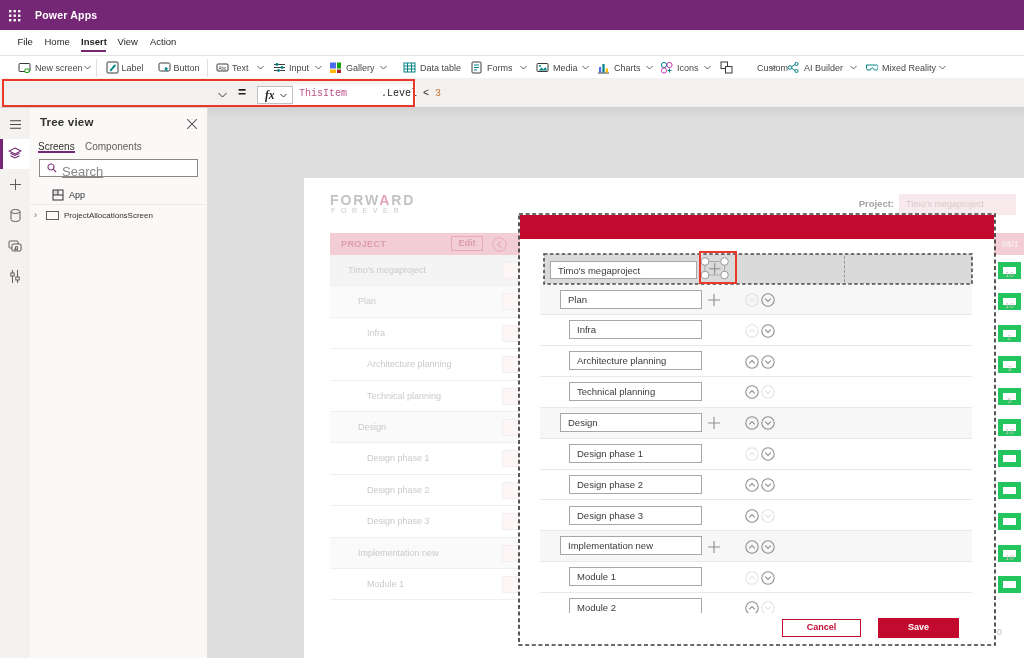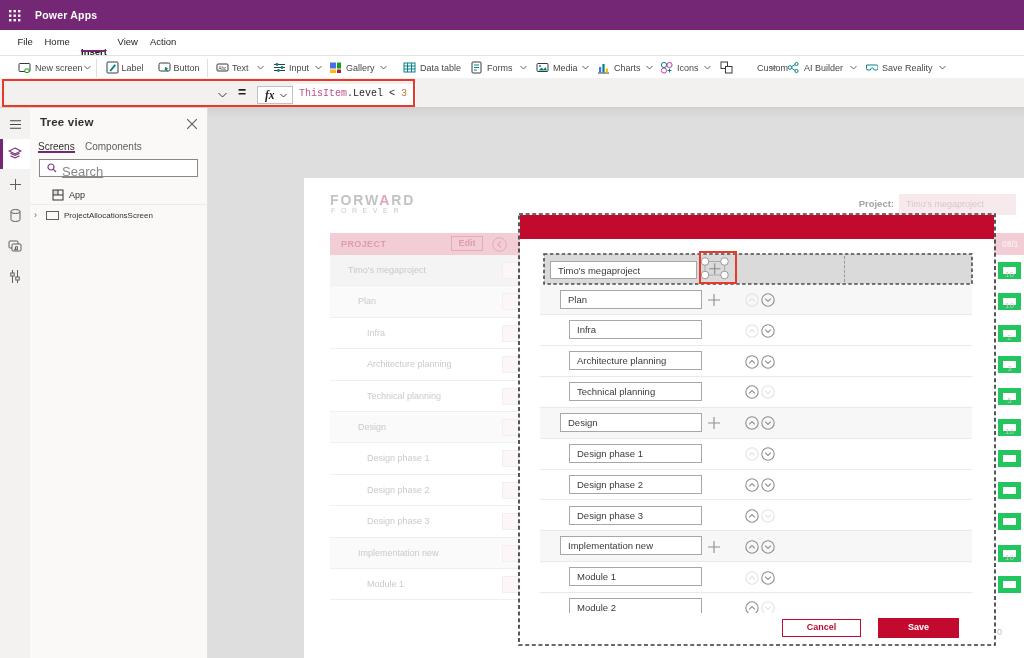--- a/index.html
+++ b/index.html
@@ -26,21 +26,21 @@
       <rect x="9.0" y="4.5" width="2.4" height="2.4" fill="#fff"></rect>
       <rect x="0.0" y="9.0" width="2.4" height="2.4" fill="#fff"></rect>
       <rect x="4.5" y="9.0" width="2.4" height="2.4" fill="#fff"></rect>
       <rect x="9.0" y="9.0" width="2.4" height="2.4" fill="#fff"></rect>
     </svg>
 <div class="abs" style="left:35px;top:0;height:30px;line-height:30px;font-size:10.5px;font-weight:bold;color:#fff;letter-spacing:0.2px;">Power Apps</div>
 <div class="abs" style="left:0;top:30px;width:1024px;height:25px;background:#fff;"></div>
 <div class="abs" style="left:0;top:55px;width:1024px;height:1px;background:#e5e3e1;"></div>
 <div class="m-item" style="left:17.5px;">File</div>
 <div class="m-item" style="left:44.5px;">Home</div>
-<div class="m-item" style="left:81px;font-weight:bold;margin-top:10px;">Insert</div>
+<div class="m-item" style="left:81px;font-weight:bold;">Insert</div>
 <div class="m-item" style="left:117.5px;">View</div>
 <div class="m-item" style="left:150px;">Action</div>
 <div class="abs" style="left:80.5px;top:49.5px;width:25px;height:2px;background:#742774;"></div>
 <div class="abs" style="left:0;top:56px;width:1024px;height:22px;background:#fff;"></div>
 <svg class="abs" style="left:17.5px;top:61px;" width="13" height="13" viewBox="0 0 13 13">
       <rect x="1" y="2.5" width="11" height="8" rx="1" fill="none" stroke="#3b3a39"></rect>
       <rect x="7" y="8" width="4" height="3.5" rx="0.5" fill="#fff" stroke="#13a10e"></rect>
     </svg>
 <div class="tb-label" style="left:35px;">New screen</div>
 <svg class="abs" style="left:84px;top:65px;" width="7" height="5">
@@ -140,38 +140,38 @@
       <circle cx="9.5" cy="10" r="1.6" fill="none" stroke="#038387"></circle>
       <path d="M4.6 5.8 L8 3.6 M4.6 7.2 L8 9.4" stroke="#038387"></path>
     </svg>
 <div class="tb-label" style="left:804px;">AI Builder</div>
 <svg class="abs" style="left:849.5px;top:65px;" width="7" height="5">
       <path d="M0.5 1 L3.5 4 L6.5 1" fill="none" stroke="#605e5c" stroke-width="1"></path>
     </svg>
 <svg class="abs" style="left:865px;top:61px;" width="13" height="13" viewBox="0 0 13 13">
       <path d="M1.5 4 h10 a1.5 1.5 0 0 1 1.5 1.5 v2 a1.5 1.5 0 0 1 -1.5 1.5 h-2.2 l-1.3-1.8 a0.9 0.9 0 0 0 -1.6 0 L5.2 9 H3 A1.5 1.5 0 0 1 1.5 7.5 Z" fill="none" stroke="#038387"></path>
     </svg>
-<div class="tb-label" style="left:882px;">Save Reality</div>
+<div class="tb-label" style="left:882px;">Mixed Reality</div>
 <svg class="abs" style="left:938.5px;top:65px;" width="7" height="5">
       <path d="M0.5 1 L3.5 4 L6.5 1" fill="none" stroke="#605e5c" stroke-width="1"></path>
     </svg>
 <div class="tb-div" style="left:96px;"></div>
 <div class="tb-div" style="left:207px;"></div>
 <div class="abs" style="left:0;top:78px;width:1024px;height:30px;background:#f2f1f0;"></div>
 <div class="abs" style="left:0;top:107px;width:1024px;height:1px;background:#d2d0ce;"></div>
 <svg class="abs" style="left:218px;top:92px;" width="9" height="6">
       <path d="M0.5 1 L4.5 5 L8.5 1" fill="none" stroke="#3b3a39" stroke-width="1"></path>
     </svg>
 <div class="abs" style="left:238px;top:84px;font-size:14px;font-weight:bold;color:#201f1e;">=</div>
 <div class="abs" style="left:257px;top:86px;width:36px;height:18px;background:#fff;border:1px solid #c3c1bf;font-size:11.5px;color:#201f1e;line-height:16px;padding-left:7px;"><i style="font-family:'Liberation Serif',serif;font-weight:bold;">fx</i></div>
 <svg class="abs" style="left:280px;top:93px;" width="8" height="5">
       <path d="M0.5 1 L3.5 4 L6.5 1" fill="none" stroke="#3b3a39" stroke-width="1"></path>
     </svg>
 <div class="abs" style="left:293px;top:84px;width:123px;height:22px;background:#fff;"></div>
-<div class="abs" style="left:299px;top:88px;font-family:'Liberation Mono',monospace;font-size:10px;white-space:pre;"><span style="color:#c0538a;">ThisItem</span><span style="color:#201f1e;">.Level &lt; </span><span style="color:#c9722e;">3</span></div>
+<div class="abs" style="left:299px;top:88px;font-family:'Liberation Mono',monospace;font-size:10px;white-space:pre;"><span style="color:#c0538a;">ThisItem</span><span style="color:#201f1e;margin-left:34px;">.Level &lt; </span><span style="color:#c9722e;">3</span></div>
 <div class="abs" style="left:0;top:108px;width:30px;height:550px;background:#f3f2f1;"></div>
 <svg class="abs" style="left:9.5px;top:119.5px;" width="11" height="9">
       <path d="M0 0.8 h11 M0 4.5 h11 M0 8.2 h11" stroke="#484644" stroke-width="1.1"></path>
     </svg>
 <div class="abs" style="left:0;top:139px;width:30px;height:30px;background:#fff;"></div>
 <div class="abs" style="left:0;top:139px;width:2.5px;height:30px;background:#742774;"></div>
 <svg class="abs" style="left:8px;top:147px;" width="14" height="14" viewBox="0 0 14 14">
       <path d="M7 1 L13 4 L7 7 L1 4 Z M2.5 6.2 L7 8.5 L11.5 6.2 M2.5 8.7 L7 11 L11.5 8.7" fill="none" stroke="#742774" stroke-width="1.1"></path>
     </svg>
 <svg class="abs" style="left:9.5px;top:179px;" width="11" height="11">

